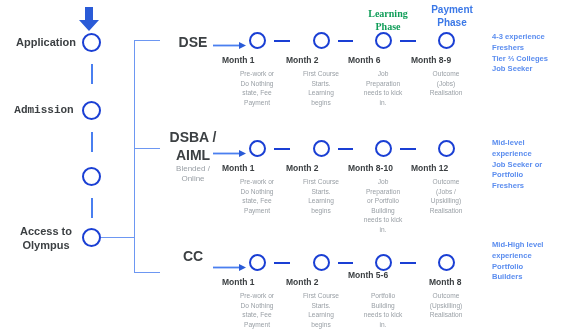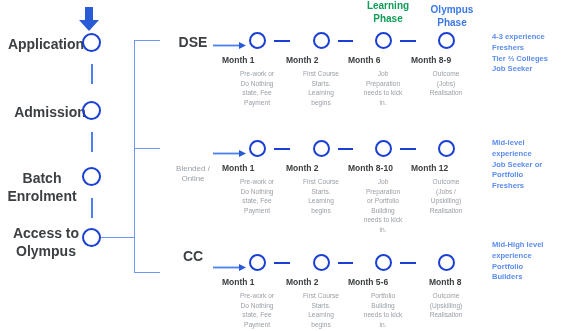--- a/index.html
+++ b/index.html
@@ -14,21 +14,21 @@
     background: #ffffff;
     font-family: "Liberation Sans", sans-serif;
     overflow: hidden;
   }
 
   
   .stage-label {
     position: absolute;
     width: 80px;
     text-align: center;
-    font-size: 14px;
+    font-size: 11px;
     font-weight: bold;
     color: #3c4043;
     line-height: 1.25;
   }
 
   
   .ring {
     position: absolute;
     border-radius: 50%;
     box-sizing: border-box;
@@ -137,22 +137,21 @@
 
 <div id="canvas">
 
   <div class="down-arrow" style="left:78px; top:6px;">
     <svg width="22" height="26" viewBox="0 0 22 26">
       <path d="M7 1 H15 V14 H21 L11 25 L1 14 H7 Z" fill="#2a5bd7"></path>
     </svg>
   </div>
 
   <div class="stage-label" style="left:6px; top:36px;"><span>Application</span></div>
-  <div class="stage-label" style="left:10px; top:104px;"><span>Admission</span></div>
-  <div class="stage-label" style="left:2px; top:170px;"><span>Batch Enrolment</span></div>
+  <div class="stage-label" style="left:4px; top:104px;font-family:Liberation Mono, monospace;"><span>Admission</span></div>
   <div class="stage-label" style="left:6px; top:225px;"><span>Access to
 Olympus</span></div>
 
   <div class="ring funnel" style="left:82px; top:33px;"></div>
   <div class="ring funnel" style="left:82px; top:101px;"></div>
   <div class="ring funnel" style="left:82px; top:167px;"></div>
   <div class="ring funnel" style="left:82px; top:228px;"></div>
 
   <div class="vdash" style="left:91px; top:64px; height:20px;"></div>
   <div class="vdash" style="left:91px; top:132px; height:20px;"></div>
@@ -161,20 +160,22 @@
   <div class="line-h" style="left:101px; top:237px; width:33px;"></div>
   <div class="line-v" style="left:134px; top:40px; height:198px;"></div>
   <div class="line-v" style="left:134px; top:237px; height:35px;"></div>
 
   <div class="line-h" style="left:134px; top:40px;  width:26px;"></div>
   <div class="line-h" style="left:134px; top:148px; width:26px;"></div>
   <div class="line-h" style="left:134px; top:272px; width:26px;"></div>
 
   <div class="branch-label" style="left:155px; top:34px;"><span>DSE</span></div>
 
+  <div class="branch-label" style="left:155px; top:129px; white-space:pre-line;"><span>DSBA /
+AIML</span></div>
   <div class="branch-sub" style="left:155px; top:164px; white-space:pre-line;"><span>Blended /
 Online</span></div>
 
   <div class="branch-label" style="left:155px; top:248px;"><span>CC</span></div>
 
   <div class="arrow-right" style="left:213px; top:36px;">
     <svg width="34" height="9" viewBox="0 0 34 9">
       <line x1="0" y1="4.5" x2="27" y2="4.5" stroke="#4a7ff0" stroke-width="1.8"></line>
       <path d="M26 1 L33 4.5 L26 8 Z" fill="#2a5bd7"></path>
     </svg>
@@ -185,23 +186,23 @@
       <path d="M26 1 L33 4.5 L26 8 Z" fill="#2a5bd7"></path>
     </svg>
   </div>
   <div class="arrow-right" style="left:213px; top:258px;">
     <svg width="34" height="9" viewBox="0 0 34 9">
       <line x1="0" y1="4.5" x2="27" y2="4.5" stroke="#4a7ff0" stroke-width="1.8"></line>
       <path d="M26 1 L33 4.5 L26 8 Z" fill="#2a5bd7"></path>
     </svg>
   </div>
 
-  <div class="phase-head phase-learning" style="left:353px; top:0; white-space:pre-line;"><span>Learning
+  <div class="phase-head phase-learning" style="left:353px; top:8px; white-space:pre-line;font-family:Liberation Serif, serif;"><span>Learning
 Phase</span></div>
-  <div class="phase-head phase-outcome" style="left:417px; top:4px; white-space:pre-line;"><span>Olympus
+  <div class="phase-head phase-outcome" style="left:417px; top:4px; white-space:pre-line;"><span>Payment
 Phase</span></div>
 
   <div class="ring month" style="left:249px; top:32px;"></div>
   <div class="ring month" style="left:313px; top:32px;"></div>
   <div class="ring month" style="left:375px; top:32px;"></div>
   <div class="ring month" style="left:438px; top:32px;"></div>
   <div class="mlink" style="left:274px; top:40px; width:16px;"></div>
   <div class="mlink" style="left:338px; top:40px; width:15px;"></div>
   <div class="mlink" style="left:400px; top:40px; width:16px;"></div>
 
@@ -272,21 +273,21 @@
   <div class="ring month" style="left:249px; top:254px;"></div>
   <div class="ring month" style="left:313px; top:254px;"></div>
   <div class="ring month" style="left:375px; top:254px;"></div>
   <div class="ring month" style="left:438px; top:254px;"></div>
   <div class="mlink" style="left:274px; top:262px; width:16px;"></div>
   <div class="mlink" style="left:338px; top:262px; width:15px;"></div>
   <div class="mlink" style="left:400px; top:262px; width:16px;"></div>
 
   <div class="month-label" style="left:222px; top:277px;"><span>Month 1</span></div>
   <div class="month-label" style="left:286px; top:277px;"><span>Month 2</span></div>
-  <div class="month-label" style="left:348px; top:277px;"><span>Month 5-6</span></div>
+  <div class="month-label" style="left:348px; top:270px;"><span>Month 5-6</span></div>
   <div class="month-label" style="left:429px; top:277px;"><span>Month 8</span></div>
 
   <div class="month-desc" style="left:226px; top:291px; white-space:pre-line;"><span>Pre-work or
 Do Nothing
 state, Fee
 Payment</span></div>
   <div class="month-desc" style="left:290px; top:291px; white-space:pre-line;"><span>First Course
 Starts.
 Learning
 begins</span></div>

